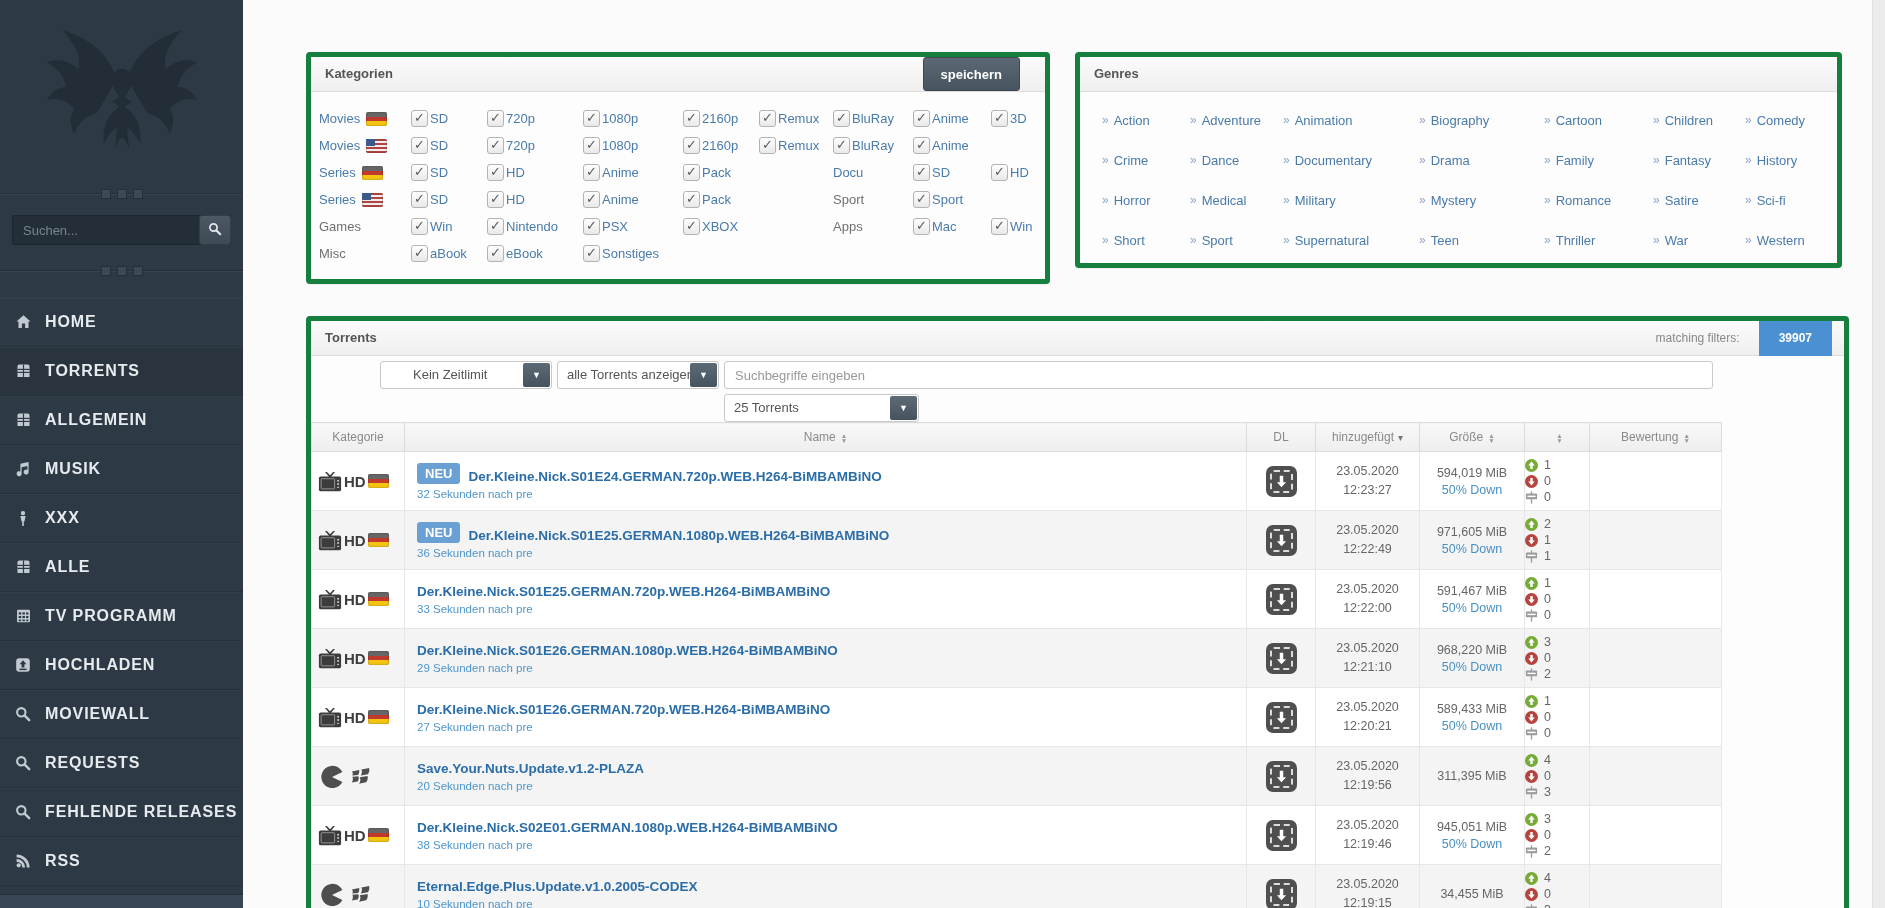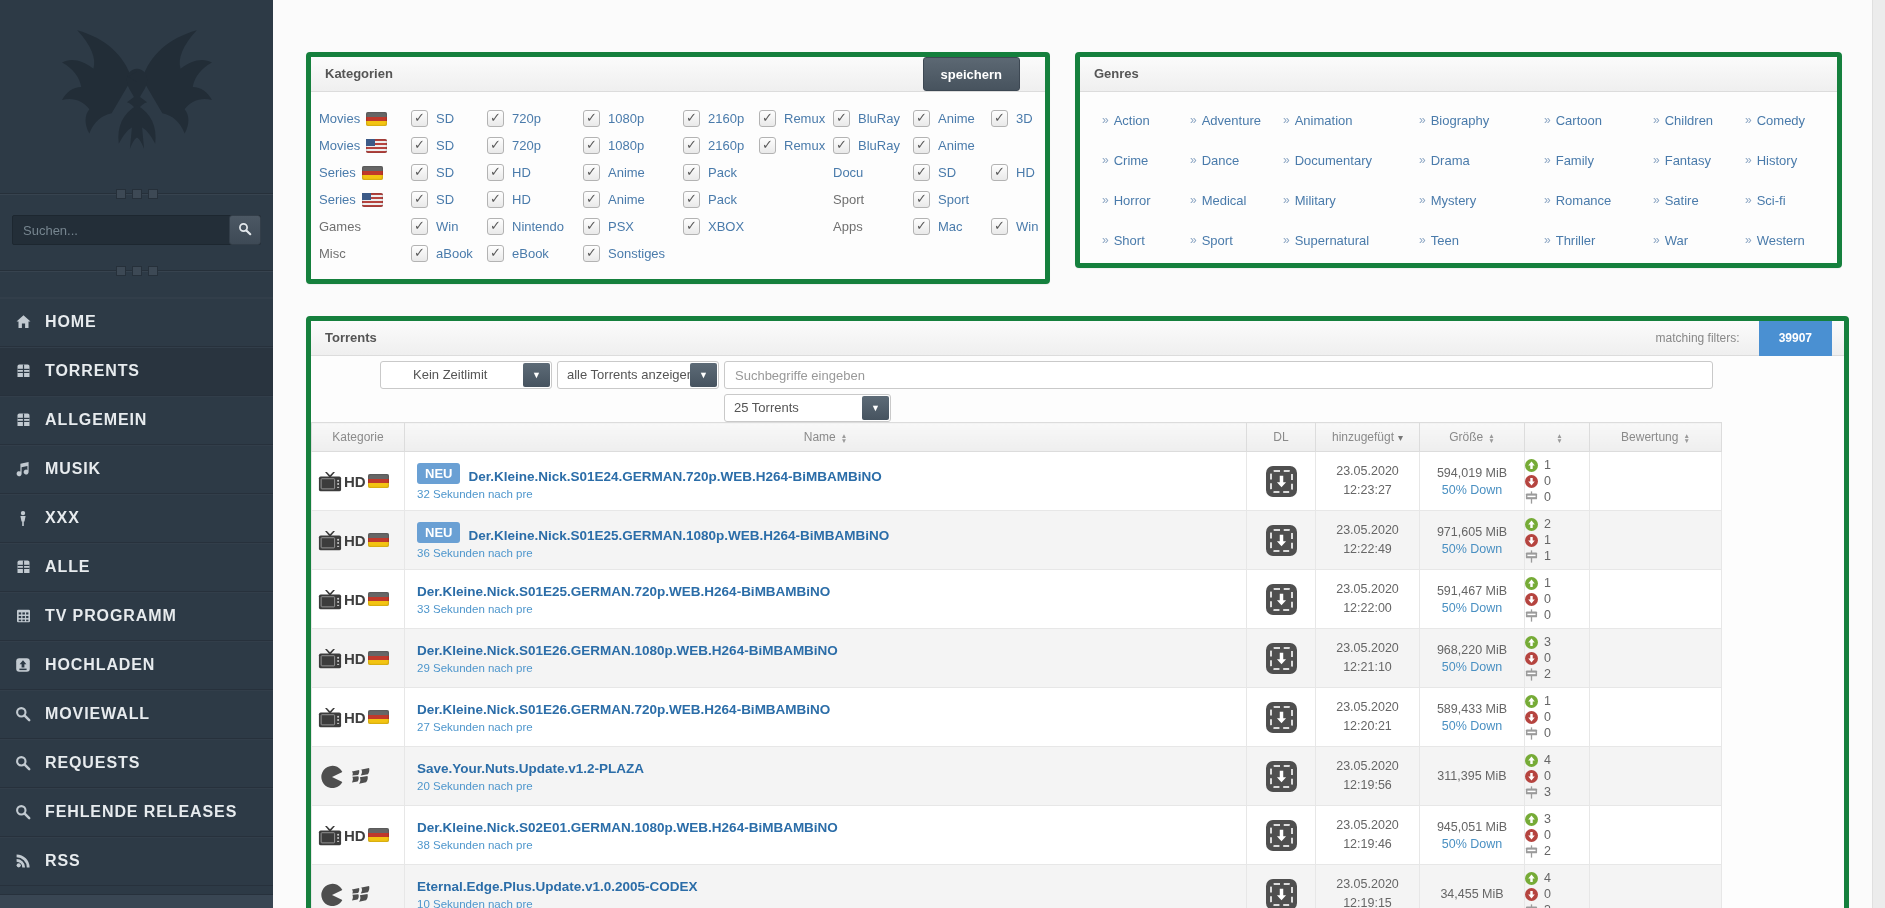--- a/index.html
+++ b/index.html
@@ -1,21 +1,21 @@
 <!DOCTYPE html>
 <html><head>
 <meta charset="utf-8">
 <style>
   html,body{margin:0;padding:0;}
   body{position:relative;width:1885px;height:908px;overflow:hidden;background:#fbfbfb;
        font-family:"Liberation Sans","DejaVu Sans",sans-serif;}
   a{cursor:pointer;}
 
   
-  .sidebar{position:absolute;left:0;top:0;width:273px;height:908px;background:#2d3a46;}
+  .sidebar{position:absolute;left:0;top:0;width:243px;height:908px;background:#2d3a46;}
   .logo{position:absolute;top:4px;left:0;right:0;height:180px;display:flex;align-items:center;justify-content:center;}
   .sb-div{position:absolute;left:0;right:0;height:10px;text-align:center;}
   .sb-div::before{content:"";position:absolute;left:0;right:0;top:4px;height:1px;background:#26303a;box-shadow:0 1px 0 #37434f;}
   .sb-div .sq{position:relative;display:inline-block;width:8px;height:8px;background:#3d4955;border:1px solid #26303a;margin:0 3px;vertical-align:top;}
   #sb-div1{top:189px;} #sb-div2{top:266px;}
   .sb-search{position:absolute;left:12px;right:12px;top:215px;height:30px;}
   .sb-search input{width:100%;height:30px;background:#232e38;border:1px solid #1d2730;color:#8b98a3;
        padding:0 40px 0 10px;font-size:13px;box-sizing:border-box;border-radius:2px;font-family:inherit;outline:none;}
   .sb-search input::placeholder{color:#76858f;}
   .sb-search button{position:absolute;right:0;top:0;width:32px;height:30px;background:linear-gradient(#4c5864,#3e4a56);
@@ -44,41 +44,41 @@
   .kat-label{font-size:13px;color:#707070;}
   .kat-label.link{color:#4a7bab;}
   .flag{width:21px;height:14px;border-radius:2px;box-shadow:inset 0 0 2px rgba(0,0,0,.4);flex:none;}
   .flag.de{background:linear-gradient(180deg,#666 0%,#666 34%,#c0392b 34%,#c0392b 67%,#f3c412 67%);}
   .flag.us{position:relative;background:linear-gradient(180deg,#b5443f 0,#b5443f 14%,#eee 14%,#eee 28%,#b5443f 28%,#b5443f 43%,#eee 43%,#eee 57%,#b5443f 57%,#b5443f 72%,#eee 72%,#eee 86%,#b5443f 86%);}
   .flag.us::before{content:"";position:absolute;left:0;top:0;width:9px;height:7px;background:#3c5a87;}
   .kat-label .flag{margin-left:6px;}
   .cb-wrap{cursor:pointer;}
   .cb{width:15px;height:15px;border:1px solid #b3b3b3;border-radius:3px;background:linear-gradient(#fefefe,#e9e9e9);
       color:#5a5a5a;font-size:13px;font-weight:bold;line-height:14px;text-align:center;flex:none;}
-  .cb-label{font-size:13px;color:#4a7bab;margin-left:8px;}
+  .cb-label{font-size:13px;color:#4a7bab;margin-left:2px;}
 
   .gen-grid{display:grid;grid-template-columns:88px 93px 136px 125px 109px 92px auto;padding:8px 0 0 22px;}
   .genre{height:40px;display:flex;align-items:center;font-size:13px;color:#4a7bab;text-decoration:none;}
   .genre .ga{color:#8ca6c4;margin-right:5px;font-size:12px;}
 
   
   #p-tor>header{display:flex;justify-content:space-between;align-items:center;padding-right:12px;}
   .match{font-weight:normal;font-size:12px;color:#888;display:flex;align-items:center;gap:19px;}
   .badge{background:#4a90d2;color:#fff;font-weight:bold;font-size:12px;padding:3px 20px;border-radius:3px;}
   .filters{position:relative;height:66px;background:#fdfdfd;}
   .select{position:absolute;height:28px;background:#fff;border:1px solid #c9c9c9;border-radius:3px;font-size:13px;color:#555;
       line-height:26px;padding-left:9px;box-sizing:border-box;cursor:pointer;}
   .select .arr{position:absolute;top:1px;right:1px;width:27px;height:24px;background:linear-gradient(#5d6b77,#46535f);
       border-radius:2px;color:#fff;font-size:9px;text-align:center;line-height:24px;}
   #sel-time{left:69px;top:5px;width:172px;padding-left:32px;}
   #sel-show{left:246px;top:5px;width:162px;}
   #t-search{position:absolute;left:413px;top:5px;width:989px;height:28px;border:1px solid #c9c9c9;border-radius:3px;
       padding:0 10px;font-size:13px;color:#555;box-sizing:border-box;font-family:inherit;outline:none;}
   #t-search::placeholder{color:#999;}
-  #sel-count{left:413px;top:38px;width:167px;}
+  #sel-count{left:413px;top:38px;width:195px;}
 
   .ttable{border-collapse:collapse;table-layout:fixed;width:1410px;background:#fff;}
   .ttable th{height:26px;background:linear-gradient(#f8f8f8,#eeeeee);border:1px solid #dcdcdc;font-size:12px;
       font-weight:normal;color:#8a8a8a;text-align:center;cursor:pointer;}
   .ttable td{border:1px solid #e7e7e7;height:58px;padding:0;vertical-align:middle;background:#fff;}
   .ttable tr:nth-child(even) td{background:#f4f4f4;}
   .sort{display:inline-flex;flex-direction:column;margin-left:5px;vertical-align:middle;color:#9a9a9a;}
   .sort i{font-style:normal;font-size:6.5px;line-height:5px;}
   .caret{margin-left:4px;color:#777;font-size:10px;}
 

